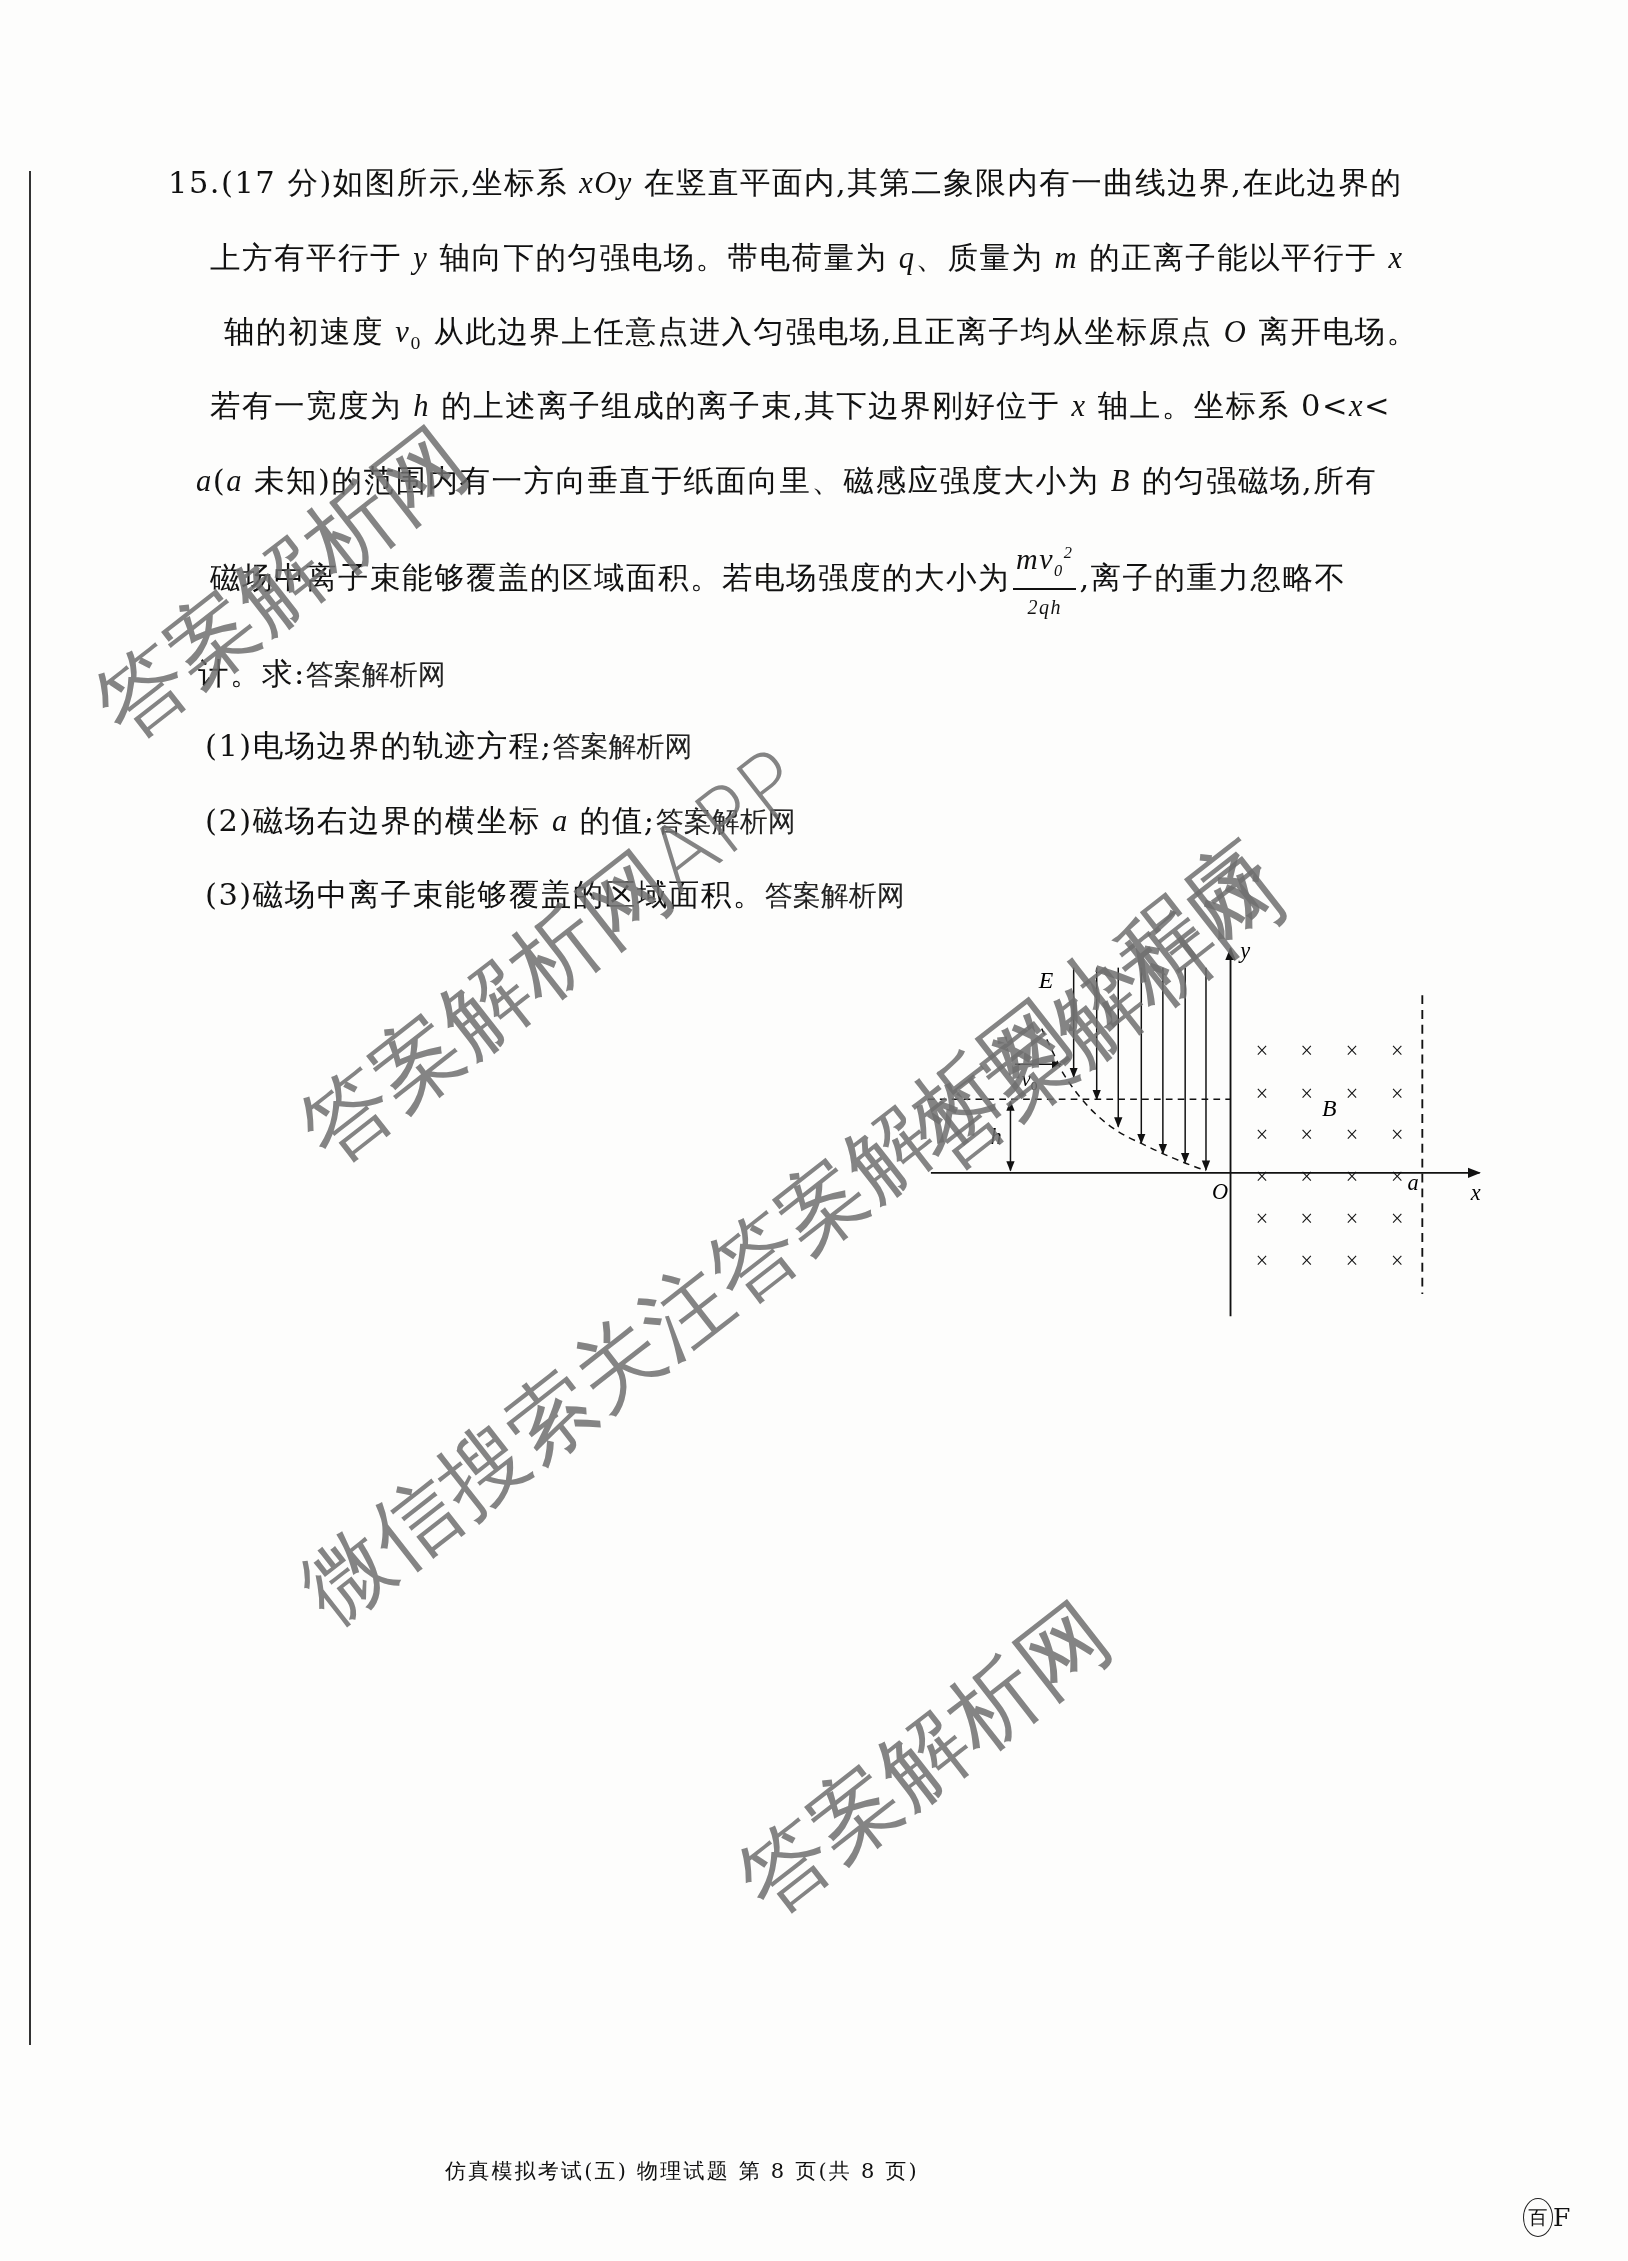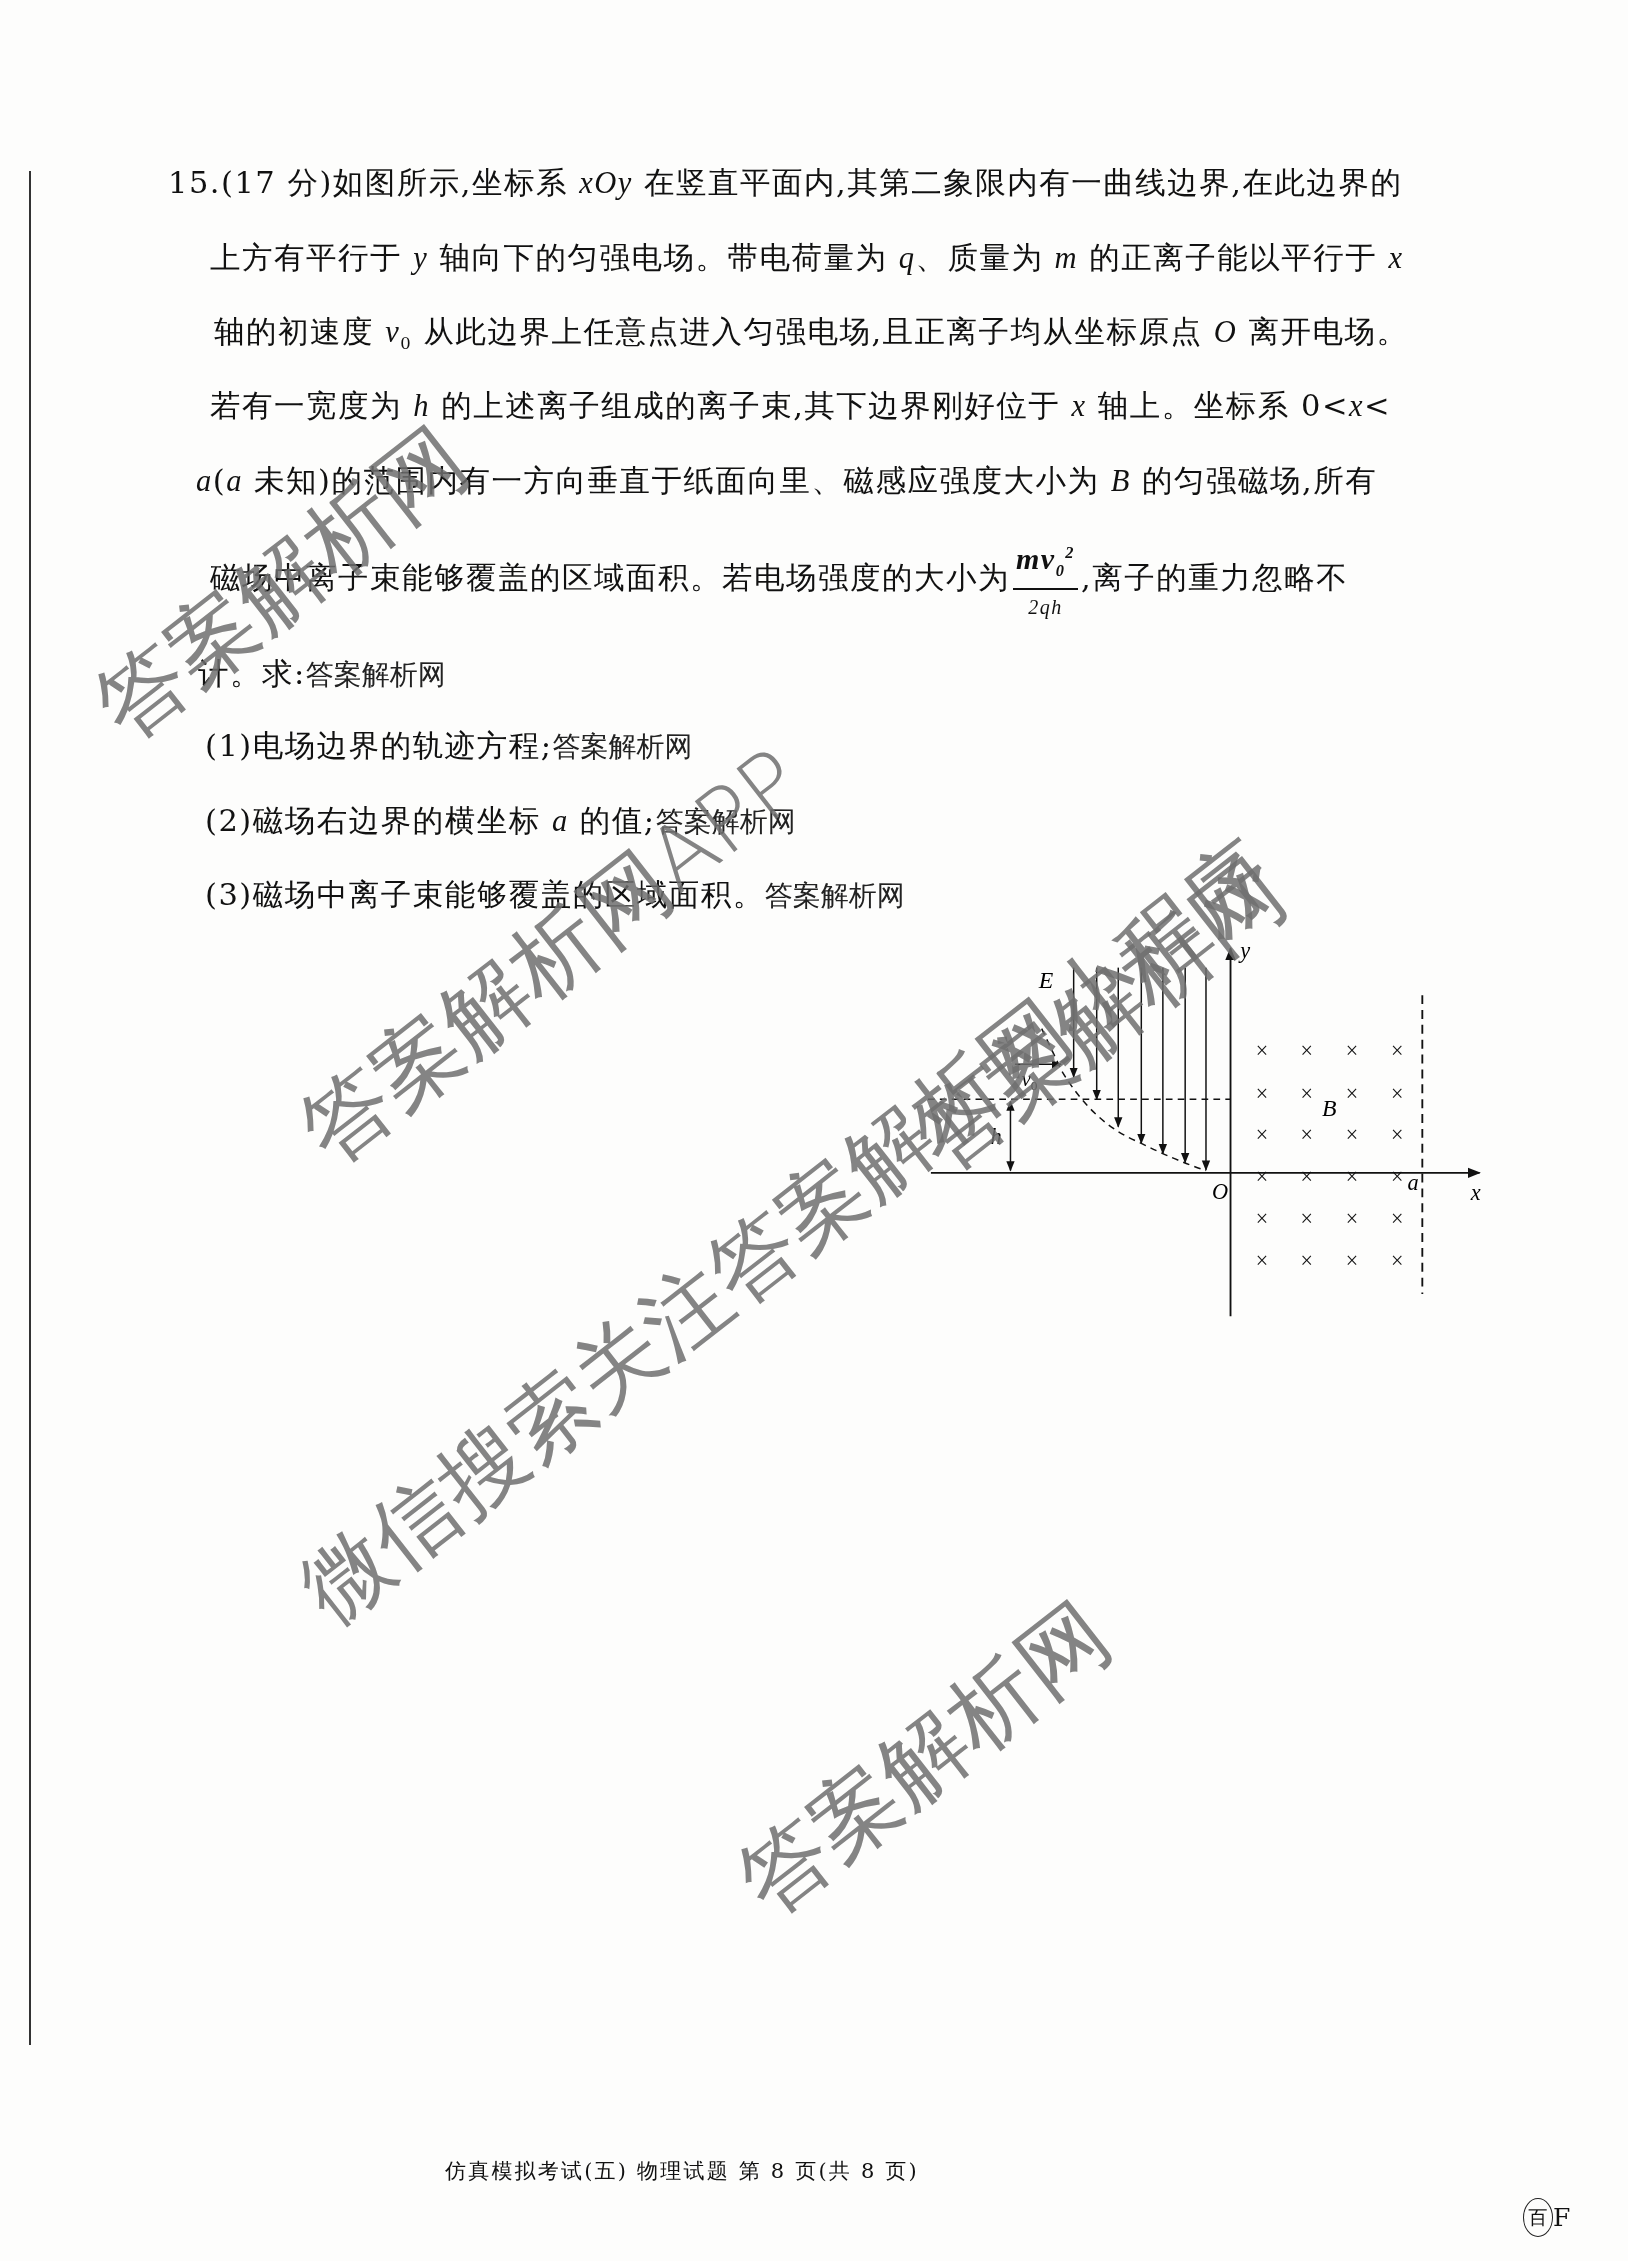--- a/index.html
+++ b/index.html
@@ -5,21 +5,21 @@
   html, body { margin: 0; padding: 0; }
   body {
     width: 1629px; height: 2261px; position: relative; overflow: hidden;
     background: #fdfdfc; color: #111;
     font-family: "DejaVu Serif", "Liberation Serif", serif;
   }
   .margin-line { position: absolute; left: 29px; top: 171px; width: 2.2px; height: 1874px; background: #333; }
   .line { position: absolute; font-size: 30.5px; line-height: 42px; white-space: nowrap; letter-spacing: 1.5px; }
   .m { font-family: "Liberation Serif", "DejaVu Serif", serif; font-style: italic; }
   .frac { display: inline-block; vertical-align: middle; text-align: center; font-family: "Liberation Serif", serif; font-style: italic; margin: 0 3px; }
-  .frac .num { display: block; border-bottom: 2.2px solid #111; padding: 0 3px; font-size: 30px; line-height: 34px; font-weight: bold; }
+  .frac .num { display: block; border-bottom: 2.2px solid #111; padding: 0 3px; font-size: 30px; line-height: 34px; }
   .frac .den { display: block; font-size: 20px; line-height: 34px; }
   .frac sup, .frac sub { font-size: 16.4px; }
   .wm-inline { font-family: "DejaVu Sans", sans-serif; font-size: 28px; color: #222; letter-spacing: 0; }
   .watermark {
     position: absolute; font-family: "DejaVu Sans", sans-serif; color: rgba(110,110,110,0.85);
     font-weight: 300; white-space: nowrap; transform-origin: left bottom; pointer-events: none;
   }
   .footer { position: absolute; left: 445px; top: 2157px; font-size: 21px; letter-spacing: 2.2px; }
   .corner-mark { position: absolute; left: 1523px; top: 2198px; font-size: 25px; display: flex; align-items: center; }
   .corner-mark .circ { display: inline-block; width: 28px; height: 37px; border: 1.5px solid #222; border-radius: 50%; text-align: center; line-height: 37px; font-size: 19.3px; }
@@ -32,21 +32,21 @@
 <div class="margin-line"></div>
 
 <div class="line" style="left:168px; top:162px;">
   <span>15.</span><span>(17 分)</span><span>如图所示,坐标系 </span><span class="m">xOy</span><span> 在竖直平面内,其第二象限内有一曲线边界,在此边界的</span>
 </div>
 
 <div class="line" style="left:210px; top:237px;">
   <span>上方有平行于 </span><span class="m">y</span><span> 轴向下的匀强电场。带电荷量为 </span><span class="m">q</span><span>、质量为 </span><span class="m">m</span><span> 的正离子能以平行于 </span><span class="m">x</span>
 </div>
 
-<div class="line" style="left:214px; top:311px;">
+<div class="line" style="left:224px; top:311px;">
   <span>轴的初速度 </span><span class="m">v</span><sub style="font-size:16.4px">0</sub><span> 从此边界上任意点进入匀强电场,且正离子均从坐标原点 </span><span class="m">O</span><span> 离开电场。</span>
 </div>
 
 <div class="line" style="left:210px; top:385px;">
   <span>若有一宽度为 </span><span class="m">h</span><span> 的上述离子组成的离子束,其下边界刚好位于 </span><span class="m">x</span><span> 轴上。坐标系 0&lt;</span><span class="m">x</span><span>&lt;</span>
 </div>
 
 <div class="line" style="left:196px; top:460px;">
   <span class="m">a</span><span>(</span><span class="m">a</span><span> 未知)的范围内有一方向垂直于纸面向里、磁感应强度大小为 </span><span class="m">B</span><span> 的匀强磁场,所有</span>
 </div>

